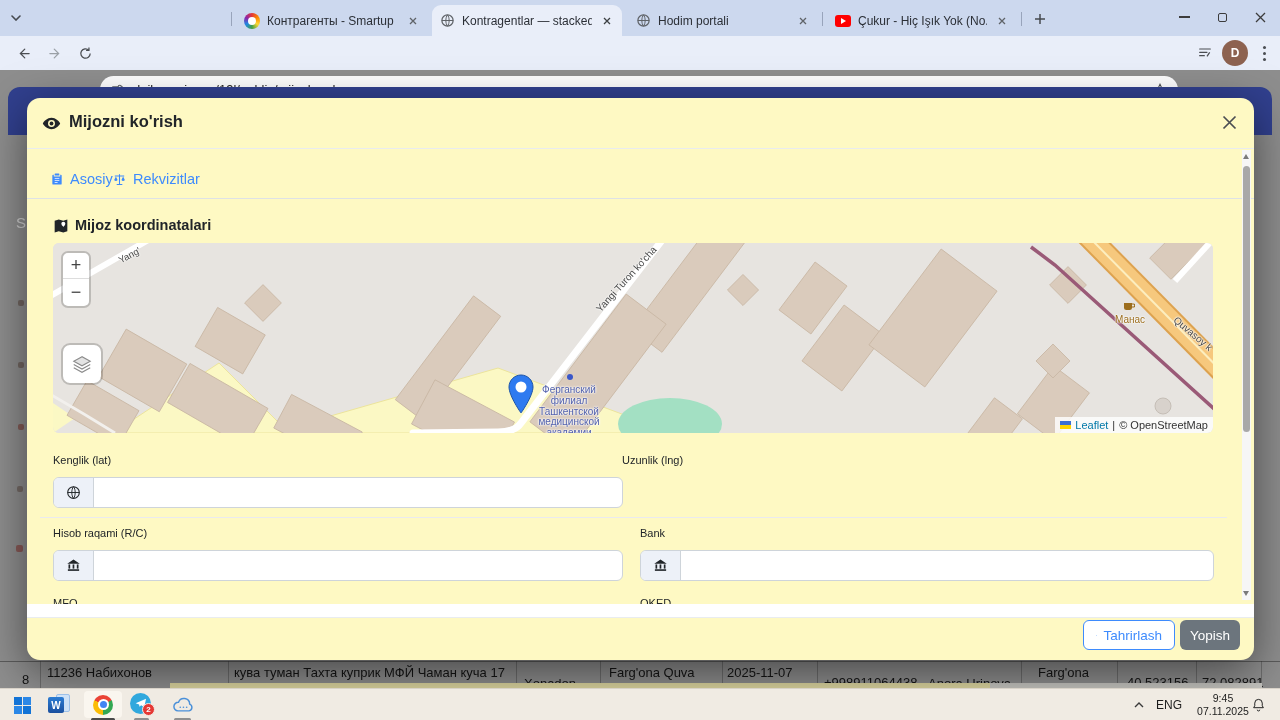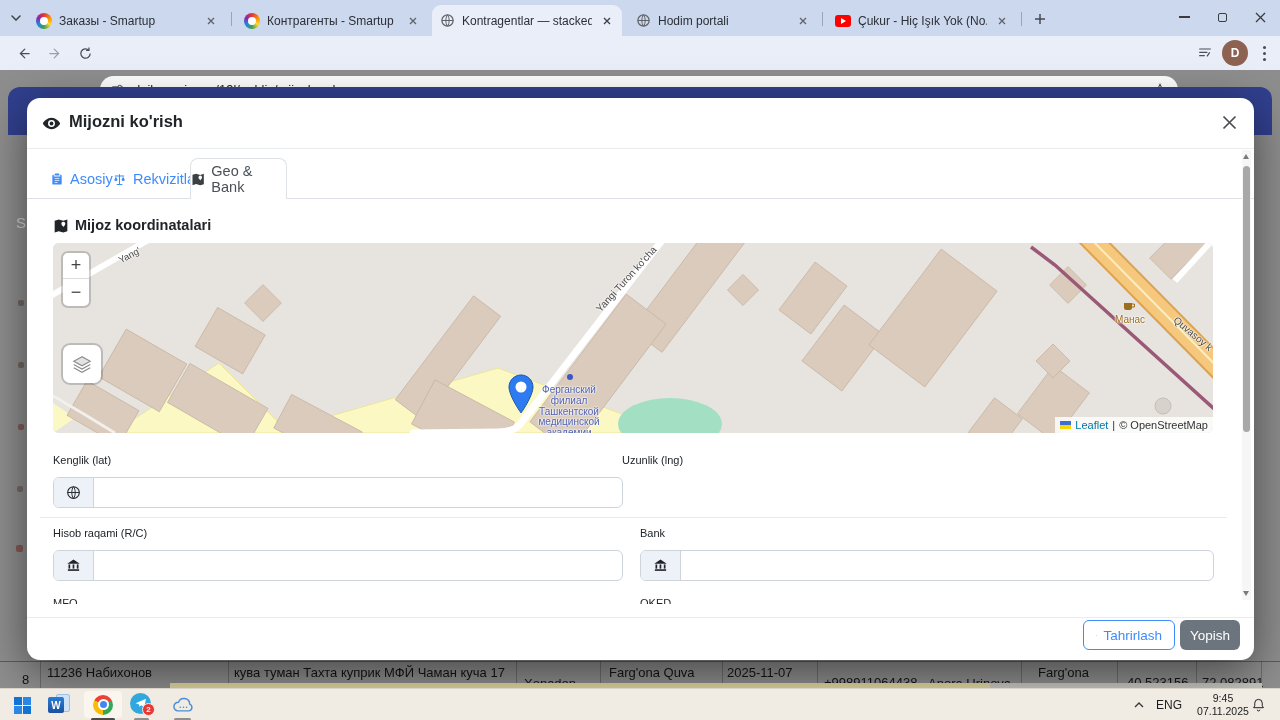--- a/index.html
+++ b/index.html
@@ -18,21 +18,21 @@
 .tclose{width:15px;height:15px;border-radius:50%;flex:none}
 .toolbar{left:0;top:36px;width:1280px;height:34px;background:#e9eef9}
 .pill{left:100px;top:40px;width:1078px;height:27px;background:#fdfdfe;border-radius:14px;padding:0 10px;gap:8px}
 .url{font-size:13px;color:#1f1f1f}
 .wctl{top:0;width:44px;height:34px}
 
 .navbar{left:8px;top:87px;width:1264px;height:48px;background:#31408f;border-radius:12px 12px 0 0}
 .rowcell{font-size:13px;color:#141414;white-space:nowrap}
 .vsep{top:661px;width:1px;height:27px;background:rgba(50,50,50,.35)}
 
-.modal{left:27px;top:98px;width:1227px;height:562px;background:#ffffff;border-radius:13px;box-shadow:0 12px 45px rgba(0,0,0,.5)}
+.modal{left:27px;top:98px;width:1227px;height:562px;background:#fef9c3;border-radius:13px;box-shadow:0 12px 45px rgba(0,0,0,.5)}
 .mtitle{font-size:16.5px;font-weight:bold;color:#212529}
 .navtab{gap:6px;font-size:14.5px;color:#3e8bfd;height:38px;cursor:pointer}
 .navtab.on{color:#495057;background:#fff;border:1px solid #dee2e6;border-bottom:0;border-radius:8px 8px 0 0;z-index:2}
 .flabel{font-size:11px;color:#212529}
 .igrp{display:flex;height:31px;border:1px solid #ced4da;border-radius:6px;overflow:hidden;background:#fff}
 .iicon{width:40px;background:#edf1f8;border-right:1px solid #ced4da;flex:none}
 .igrp input{flex:1;border:0;outline:0;font-size:13.5px;color:#212529;padding:0 11px;font-family:"Liberation Sans",sans-serif;background:transparent}
 .btn{height:30px;border-radius:6px;font-size:13.5px;gap:6px;padding:0 12px;cursor:pointer}
 
 .map{left:26px;top:145px;width:1160px;height:190px;border-radius:6px;overflow:hidden;background:#e7e4e0}
@@ -48,31 +48,20 @@
 
 <div class="screen">
 
   <div class="a tabstrip">
     <div class="a fc" style="left:6px;top:8px;width:20px;height:20px;border-radius:6px">
       <svg width="10" height="6" viewBox="0 0 10 6">
           <path d="M1 1l4 4 4-4" fill="none" stroke="#45494f" stroke-width="1.6" stroke-linecap="round"></path>
         </svg>
     </div>
 
-    <div class="a tab f" style="left:28px;width:198px">
-      <span style="width:16px;height:16px;border-radius:50%;background:conic-gradient(#e53935,#fb8c00,#fdd835,#43a047,#1e88e5,#8e24aa,#e53935);position:relative;flex:none">
-          <span style="position:absolute;inset:4px;background:#fff;border-radius:50%"></span>
-        </span>
-      <span class="ttl">Заказы - Smartup</span>
-      <span class="tclose fc">
-          <svg width="8" height="8" viewBox="0 0 8 8">
-            <path d="M1 1l6 6M7 1L1 7" stroke="#5f6368" stroke-width="1.3"></path>
-          </svg>
-        </span>
-    </div>
     <div class="a tsep" style="left:231px"></div>
 
     <div class="a tab f" style="left:236px;width:192px">
       <span style="width:16px;height:16px;border-radius:50%;background:conic-gradient(#e53935,#fb8c00,#fdd835,#43a047,#1e88e5,#8e24aa,#e53935);position:relative;flex:none">
           <span style="position:absolute;inset:4px;background:#fff;border-radius:50%"></span>
         </span>
       <span class="ttl">Контрагенты - Smartup</span>
       <span class="tclose fc">
           <svg width="8" height="8" viewBox="0 0 8 8">
             <path d="M1 1l6 6M7 1L1 7" stroke="#5f6368" stroke-width="1.3"></path>
@@ -242,28 +231,20 @@
     </div>
     <div class="a navtab f" style="left:85px;top:62px">
       <svg width="15" height="15" viewBox="0 0 24 24">
           <g stroke="#3e8bfd" stroke-width="1.7" fill="none">
             <path d="M12 3.5v16.5M7.5 20h9M4.5 6.5h15"></path>
           </g>
           <path d="M6.2 7l-2.7 5.8a3.1 3.1 0 0 0 5.4 0L6.2 7zM17.8 7l-2.7 5.8a3.1 3.1 0 0 0 5.4 0L17.8 7z" fill="#3e8bfd"></path>
         </svg>
       <span>Rekvizitlar</span>
     </div>
-    <div class="a navtab on fc" style="left:163px;top:60px;width:97px;height:41px">
-      <svg width="15" height="15" viewBox="0 0 24 24">
-          <path d="M8.6 2.3L2.5 4.2v17.4l6.1-1.9 6.8 2 6.1-1.9V2.4l-6.1 1.9-6.8-2z" fill="#3b4045"></path>
-          <circle cx="15.5" cy="8.5" r="3" fill="#fff"></circle>
-          <path d="M15.5 13.5l-2-3h4z" fill="#fff"></path>
-        </svg>
-      <span>Geo &amp; Bank</span>
-    </div>
     <div class="a" style="left:0;top:100px;width:100%;height:1px;background:#dee2e6"></div>
 
     <svg class="a" style="left:26px;top:120px" width="16" height="16" viewBox="0 0 24 24">
         <path d="M8.6 2.3L2.5 4.2v17.4l6.1-1.9 6.8 2 6.1-1.9V2.4l-6.1 1.9-6.8-2z" fill="#212529"></path>
         <circle cx="15.5" cy="8.5" r="3" fill="#fff"></circle>
         <path d="M15.5 13.5l-2-3h4z" fill="#fff"></path>
       </svg>
     <div class="a" style="left:48px;top:119px;font-size:14.5px;font-weight:bold;color:#212529">Mijoz koordinatalari</div>
 
     <div class="a map">

